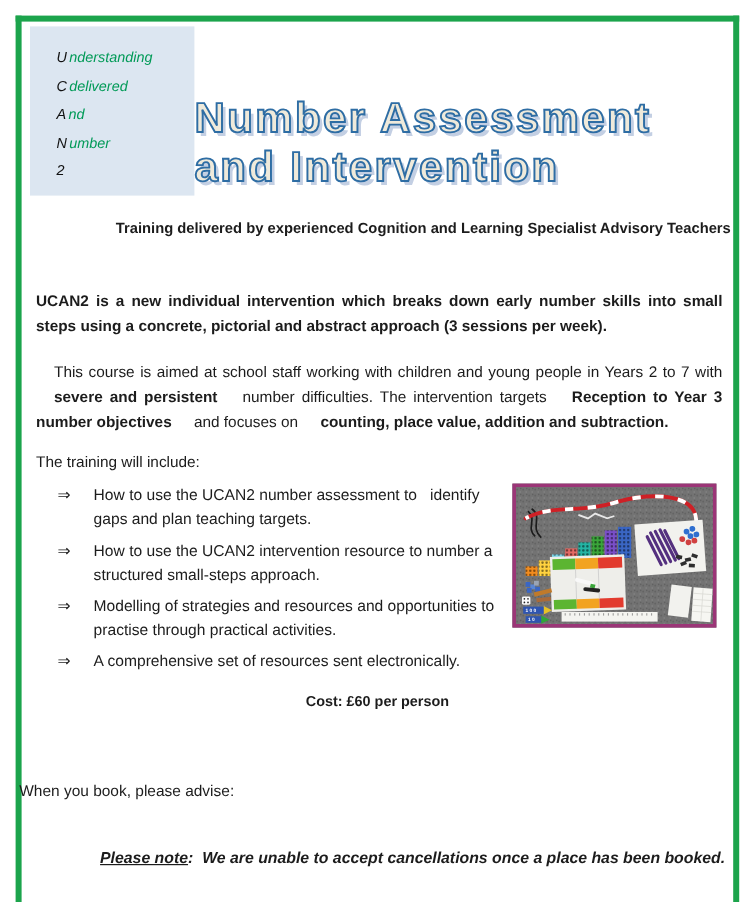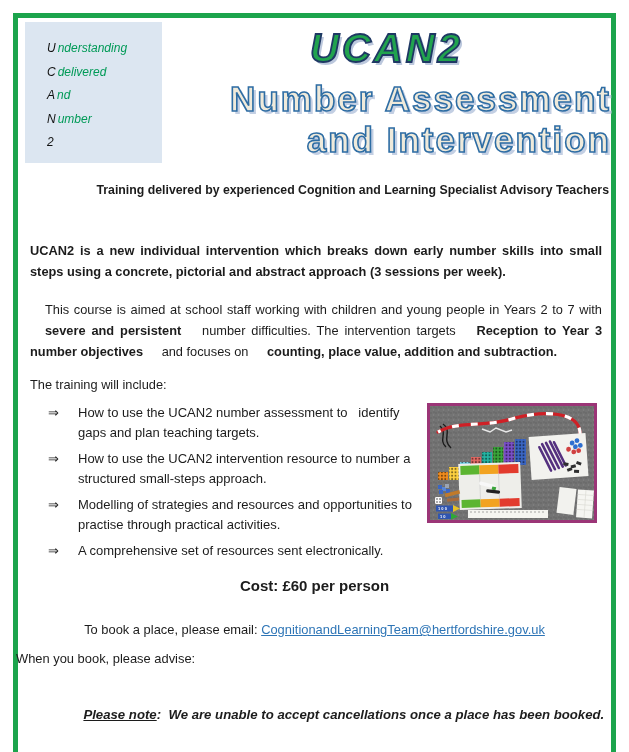--- a/index.html
+++ b/index.html
@@ -8,38 +8,38 @@
   .frame{position:absolute;left:13px;top:13px;width:603px;height:747px;box-sizing:border-box;
          border:5px solid #1ca44c;border-bottom:none;}
   .acronym-box{position:absolute;left:25px;top:22px;width:137px;height:141px;background:#dce6f1;
                box-sizing:border-box;padding:15px 0 0 22px;}
   .acr-line{font-weight:normal;font-style:italic;font-size:12px;line-height:23.5px;white-space:pre;}
   .acr-initial{color:#111;margin-right:2px;}
   .acr-rest{color:#009a57;}
   .brand{position:absolute;left:162px;right:18px;top:26px;text-align:center;
          font-weight:bold;font-style:italic;font-size:40px;letter-spacing:3px;color:#21a34e;
          -webkit-text-stroke:1.8px #1f3864;text-shadow:2.5px 2.5px 0 #bcc8dd;}
-  .main-title{position:absolute;left:162px;right:18px;top:78px;text-align:right;
+  .main-title{position:absolute;left:162px;right:18px;top:78px;text-align:left;
               font-weight:bold;font-size:35px;line-height:41px;letter-spacing:2px;color:#efeadb;
               -webkit-text-stroke:1.6px #2e6da4;text-shadow:3px 3px 0 #c3cfe3;}
   .subtitle{position:absolute;left:20px;right:20px;top:183px;text-align:right;
             font-weight:bold;font-size:12.3px;}
   .para{position:absolute;left:30px;width:572px;font-size:12.8px;line-height:21px;text-align:justify;}
   .para.bold{font-weight:bold;}
   .seg{white-space:pre-wrap;margin-left:15px;}
   .seg.b{font-weight:bold;}
   .lead{position:absolute;left:30px;top:377px;font-size:12.8px;}
   .bullets{position:absolute;left:48px;top:403px;width:382px;}
   .bullet{display:flex;margin-bottom:6px;}
   .bullet-arrow{width:30px;flex:0 0 30px;font-size:13px;line-height:20px;color:#222;}
   .bullet-text{flex:1;font-size:13px;line-height:20px;white-space:pre-wrap;}
   .photo-frame{position:absolute;left:427px;top:403px;width:170px;height:120px;box-sizing:border-box;
                border:3px solid #9b3577;background:#737373;}
   .cost{position:absolute;left:18px;right:18px;top:577px;text-align:center;
-        font-weight:bold;font-size:15px;}
+        font-weight:bold;font-size:12px;}
   .booking{position:absolute;left:18px;right:18px;top:622px;text-align:center;font-size:12.9px;}
   .email-link{color:#2e75b6;text-decoration:underline;cursor:pointer;}
   .advise{position:absolute;left:16px;top:651px;font-size:12.9px;}
   .note{position:absolute;left:18px;right:18px;top:692px;text-align:center;
         font-weight:bold;font-style:italic;font-size:13.2px;white-space:pre-wrap;padding-left:44px;}
   .note-label{text-decoration:underline;}
 </style>
 </head>
 <body>
 
@@ -47,21 +47,20 @@
   <div class="frame"></div>
 
   <div class="acronym-box">
     <div class="acr-line"><span class="acr-initial">U</span><span class="acr-rest">nderstanding</span></div>
     <div class="acr-line"><span class="acr-initial">C</span><span class="acr-rest">delivered</span></div>
     <div class="acr-line"><span class="acr-initial">A</span><span class="acr-rest">nd</span></div>
     <div class="acr-line"><span class="acr-initial">N</span><span class="acr-rest">umber</span></div>
     <div class="acr-line"><span class="acr-initial">2</span><span class="acr-rest"></span></div>
   </div>
 
-  <div class="brand">UCAN2</div>
   <div class="main-title">
     <div>Number Assessment</div>
     <div>and Intervention</div>
   </div>
 
   <div class="subtitle">Training delivered by experienced Cognition and Learning Specialist Advisory Teachers</div>
 
   <div class="para bold" style="top:240px;">UCAN2 is a new individual intervention which breaks down early number skills into small steps using a concrete, pictorial and abstract approach (3 sessions per week).</div>
 
   <div class="para" style="top:299px;">
@@ -224,22 +223,19 @@
               <line x1="147" y1="104" x2="163" y2="104"></line>
             <line x1="155" y1="84" x2="155" y2="112"></line>
           </g>
         </g>
       </g>
     </svg>
   </div>
 
   <div class="cost">Cost: £60 per person</div>
 
-  <div class="booking">
-    <span style="white-space:pre-wrap;">To book a place, please email: </span><a class="email-link">CognitionandLearningTeam@hertfordshire.gov.uk</a>
-  </div>
 
   <div class="advise">When you book, please advise:</div>
 
   <div class="note">
     <span class="note-label">Please note</span><span>:  </span><span>We are unable to accept cancellations once a place has been booked.</span>
   </div>
 </div>
 
 </body></html>

